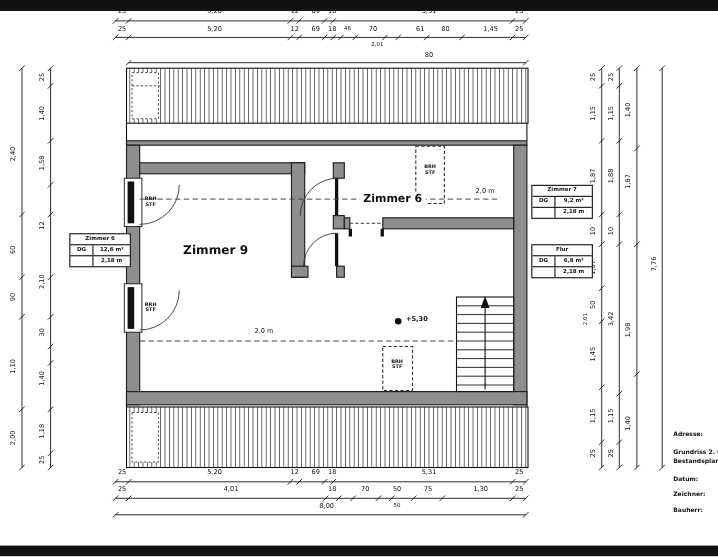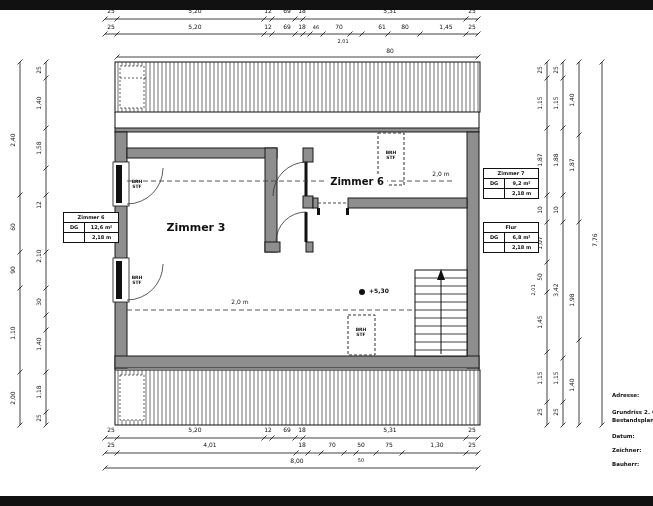--- a/index.html
+++ b/index.html
@@ -143,21 +143,21 @@
       <path d="M544.5,64.5 l5,-5 M544.5,80.5 l5,-5 M544.5,130.5 l5,-5 M544.5,197.5 l5,-5 M544.5,224.5 l5,-5 M544.5,264.5 l5,-5 M544.5,294.5 l5,-5 M544.5,354.5 l5,-5 M544.5,404.5 l5,-5 M544.5,427.5 l5,-5"></path>
       <path d="M563,62 V425"></path>
       <path d="M560.5,64.5 l5,-5 M560.5,80.5 l5,-5 M560.5,130.5 l5,-5 M560.5,197.5 l5,-5 M560.5,224.5 l5,-5 M560.5,360.5 l5,-5 M560.5,404.5 l5,-5 M560.5,427.5 l5,-5"></path>
       <path d="M579,62 V425"></path>
       <path d="M576.5,64.5 l5,-5 M576.5,137.5 l5,-5 M576.5,224.5 l5,-5 M576.5,342.5 l5,-5 M576.5,427.5 l5,-5"></path>
       <path d="M602,62 V425"></path>
       <path d="M599.5,64.5 l5,-5 M599.5,427.5 l5,-5"></path>
     </g>
   </svg>
 
-  <span class="room-label z3" style="left:196px;top:227px">Zimmer 3</span>
+  <span class="room-label z3" style="left:196px;top:227px">Zimmer 9</span>
   <span class="room-label z4" style="left:357px;top:181px">Zimmer 6</span>
 
   <span class="dim" style="left:441px;top:174px">2,0 m</span>
   <span class="dim" style="left:240px;top:302px">2,0 m</span>
   <span class="dim" style="left:379px;top:291px;font-weight:bold">+5,30</span>
   <span class="brh" style="left:137px;top:184px">BRH
 STF</span>
   <span class="brh" style="left:137px;top:280px">BRH
 STF</span>
   <span class="brh" style="left:391px;top:155px">BRH

